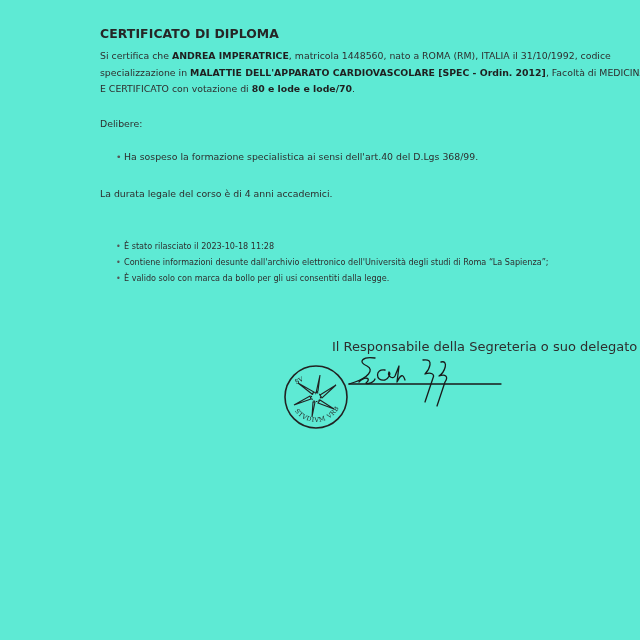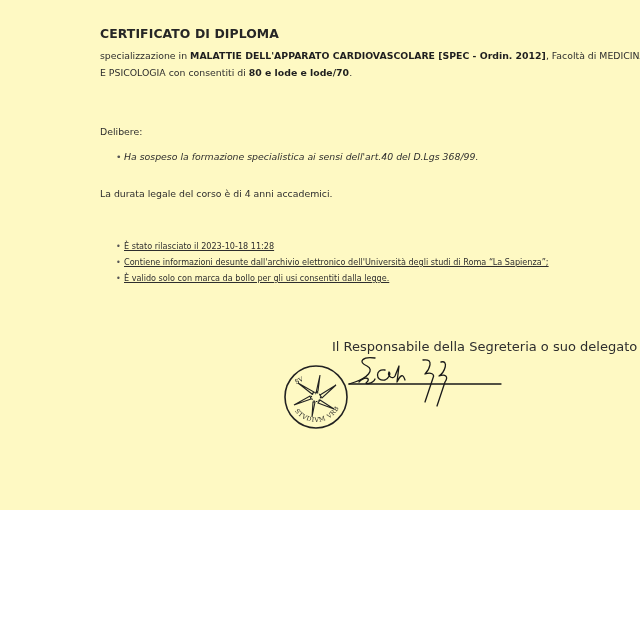--- a/index.html
+++ b/index.html
@@ -1,54 +1,57 @@
 <!DOCTYPE html>
 <html><head>
   <meta charset="utf-8">
   <style>
     html, body { margin: 0; padding: 0; background: #ffffff; }
     body { width: 640px; height: 640px; position: relative; overflow: hidden;
            font-family: "DejaVu Sans", "Liberation Sans", sans-serif; color: #2b2b2b; }
-    .page { position: absolute; left: 0; top: 0; width: 640px; height: 510px; background: #fef9c3; }
+    .page { position: absolute; left: 0; top: 0; width: 640px; height: 640px; background: #5eead4; }
     .title { position: absolute; left: 100px; top: 26px; font-size: 12.4px; font-weight: bold;
              color: #262626; letter-spacing: 0.1px; white-space: nowrap; }
     .para { position: absolute; left: 100px; top: 48px; width: 445px; font-size: 9.35px;
             line-height: 16.6px; color: #2e2e2e; }
     .para .line { white-space: nowrap; height: 16.6px; }
     .para b { color: #1f1f1f; }
     .redact { display: inline-block; width: 89px; height: 10px; background: #0a0a0a;
               border-radius: 5px; vertical-align: -1px; margin-left: 4px; }
     .label { position: absolute; left: 100px; font-size: 9.35px; color: #2e2e2e; white-space: nowrap; }
     .bullet-line { position: absolute; left: 116px; font-size: 9.35px; color: #2e2e2e; white-space: nowrap; }
     .bullet-line .dot { display: inline-block; width: 8px; color: #555; }
     .small-label { position: absolute; left: 99px; font-size: 8.4px; color: #2e2e2e; white-space: nowrap; }
-    .small-bullet { position: absolute; left: 116px; font-size: 8.1px; color: #2e2e2e; white-space: nowrap; text-decoration: underline; }
+    .small-bullet { position: absolute; left: 116px; font-size: 8.1px; color: #2e2e2e; white-space: nowrap; }
     .small-bullet .dot { display: inline-block; width: 8px; color: #555; }
     .sign-caption { position: absolute; left: 332px; top: 339px; font-size: 13px; color: #2e2e2e; white-space: nowrap; }
     .seal { position: absolute; left: 283px; top: 364px; width: 66px; height: 66px; }
     .signature { position: absolute; left: 345px; top: 352px; width: 160px; height: 60px; }
   </style>
 </head>
 <body>
 
 <div class="page">
 
   <div class="title">CERTIFICATO DI DIPLOMA</div>
 
   <div class="para">
     <div class="line">
+      <span>Si certifica che </span><b>ANDREA IMPERATRICE</b><span>, matricola 1448560, nato a ROMA (RM), ITALIA il 31/10/1992, codice</span>
+    </div>
+    <div class="line">
       <span>specializzazione in </span><b>MALATTIE DELL'APPARATO CARDIOVASCOLARE [SPEC - Ordin. 2012]</b><span>, Facoltà di MEDICINA</span>
     </div>
     <div class="line">
-      <span>E PSICOLOGIA con consentiti di </span><b>80 e lode e lode/70</b><span>.</span>
+      <span>E CERTIFICATO con votazione di </span><b>80 e lode e lode/70</b><span>.</span>
     </div>
   </div>
 
-  <div class="label" style="top:126px;">Delibere:</div>
-  <div class="bullet-line" style="top:151px;font-style:italic;">
+  <div class="label" style="top:118px;">Delibere:</div>
+  <div class="bullet-line" style="top:151px;">
     <span class="dot">•</span><span>Ha sospeso la formazione specialistica ai sensi dell'art.40 del D.Lgs 368/99.</span>
   </div>
 
   <div class="label" style="top:188px;">La durata legale del corso è di 4 anni accademici.</div>
 
   <div class="small-bullet" style="top:241px;">
     <span class="dot">•</span><span>È stato rilasciato il 2023-10-18 11:28</span>
   </div>
   <div class="small-bullet" style="top:273px;">
     <span class="dot">•</span><span>È valido solo con marca da bollo per gli usi consentiti dalla legge.</span>

